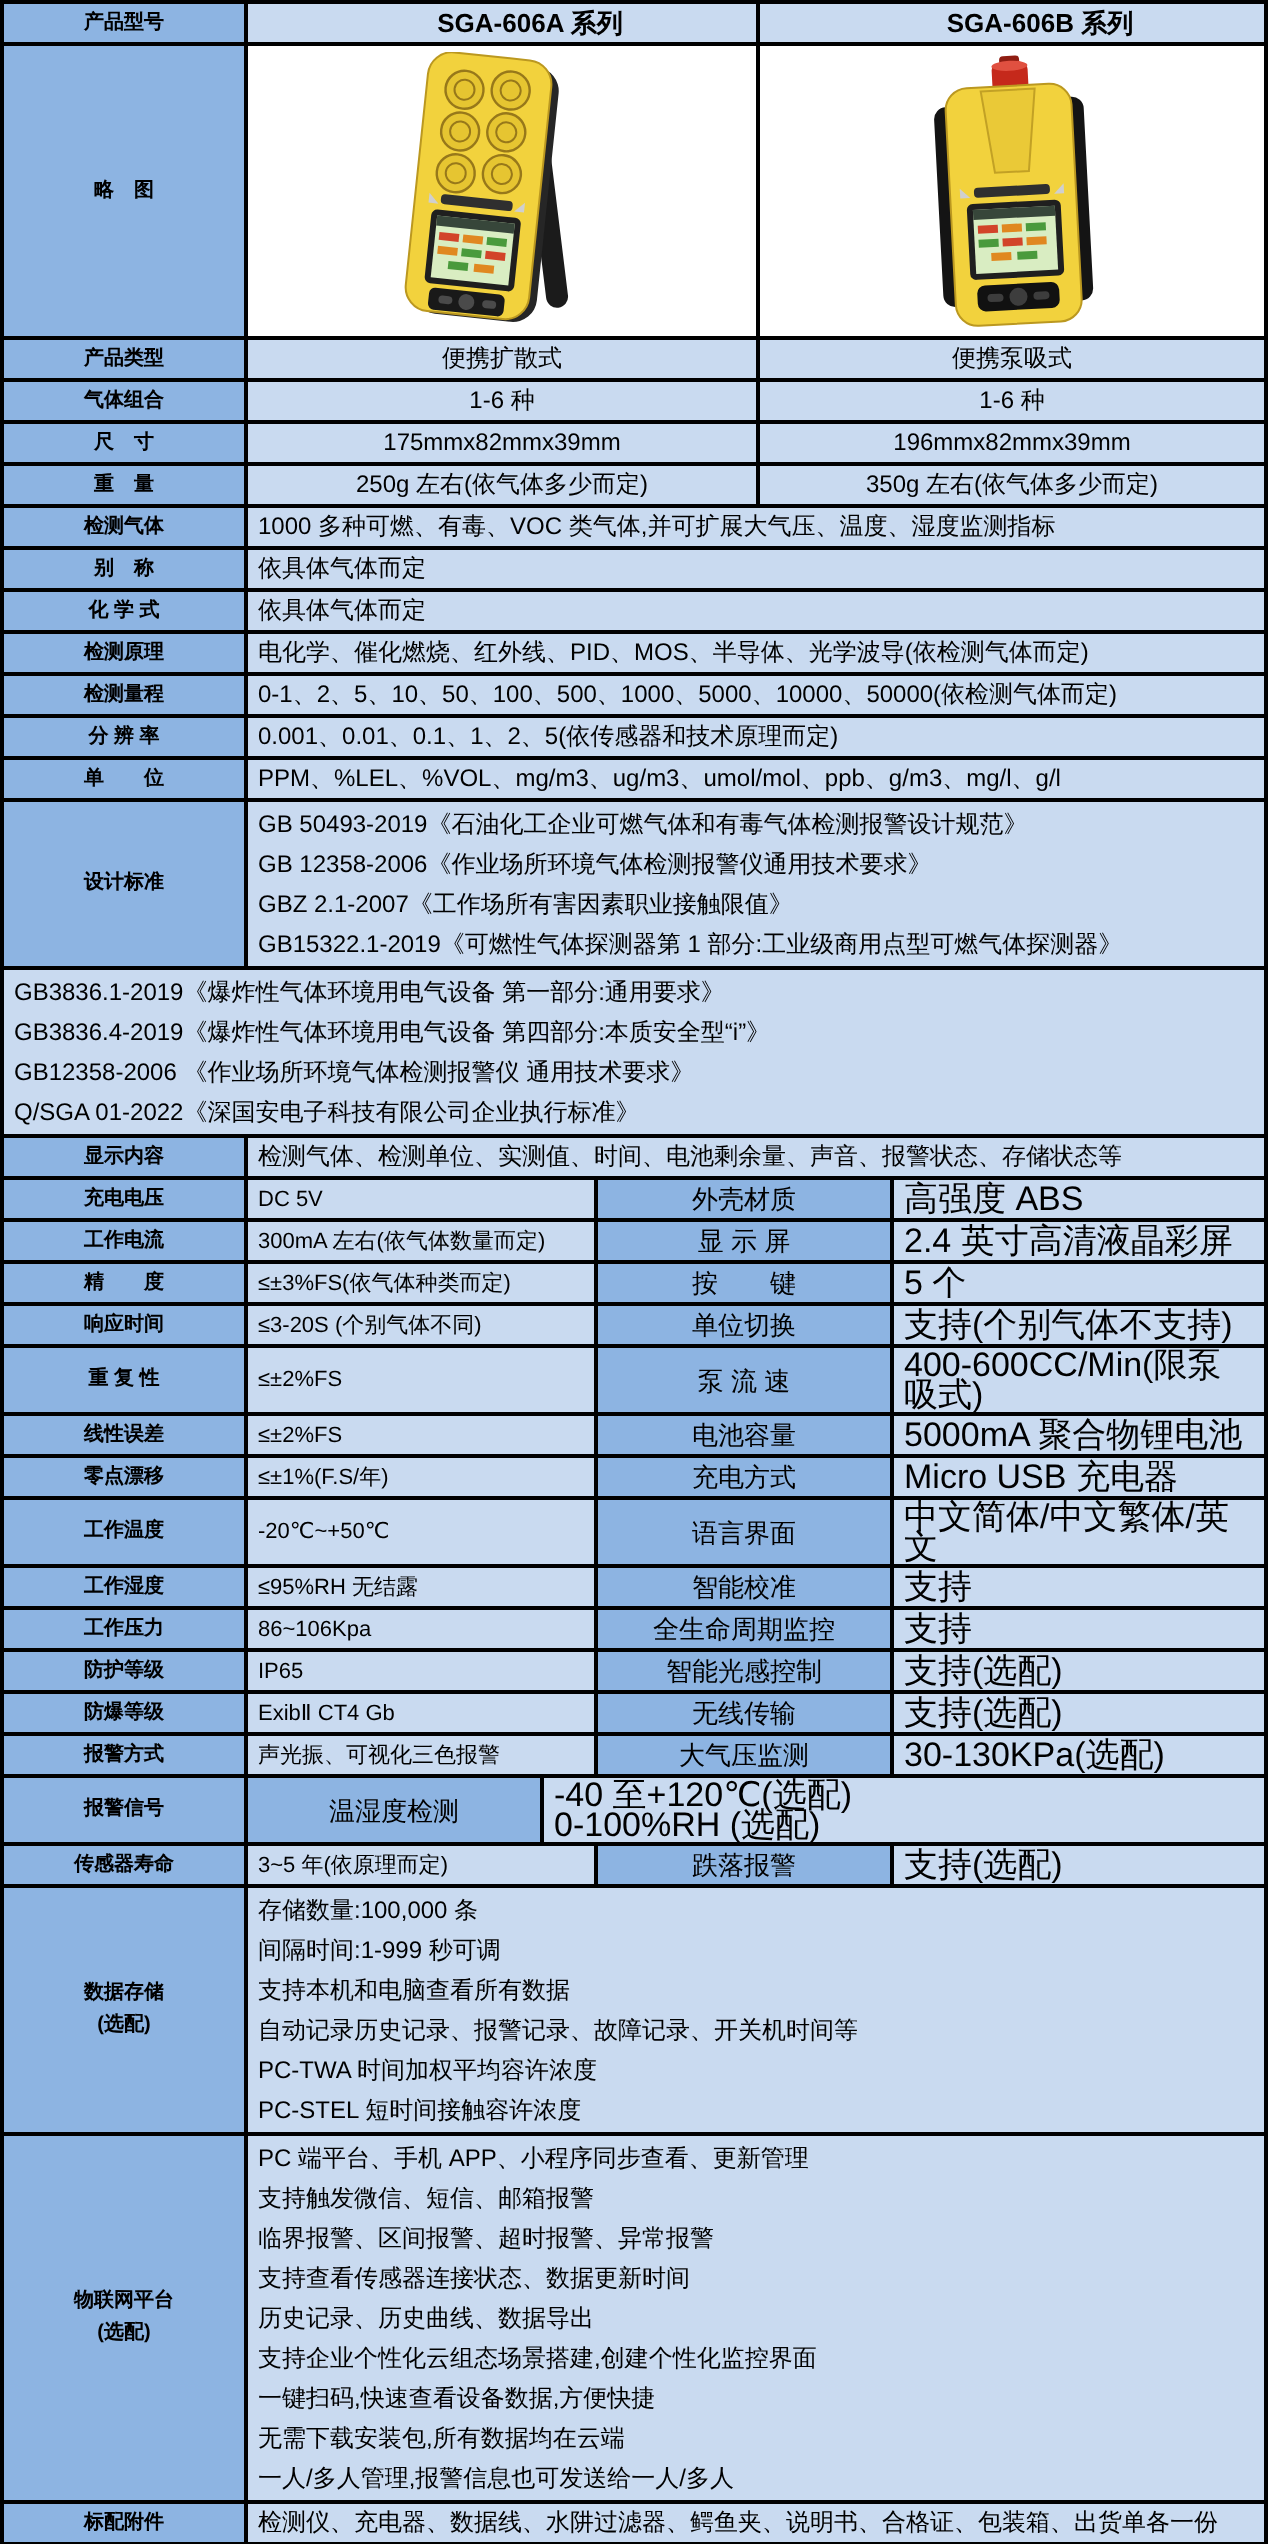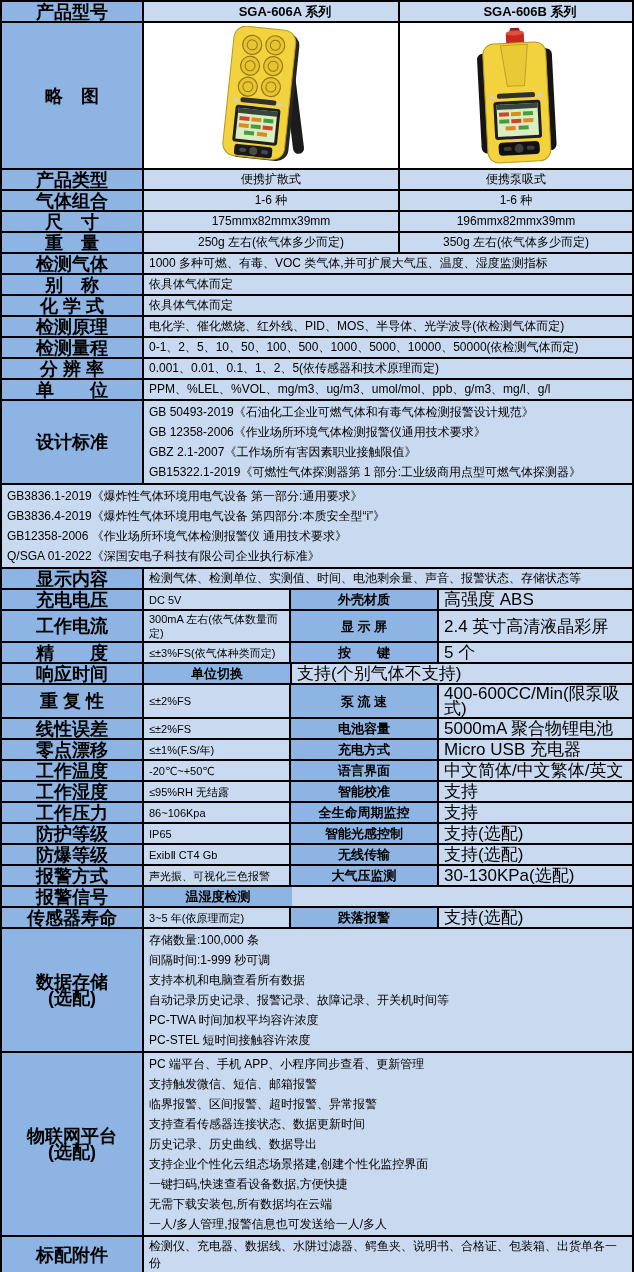--- a/index.html
+++ b/index.html
@@ -13,32 +13,32 @@
   .row{display:flex;align-items:stretch;border-bottom:2px solid var(--border,#000);}
   .row.last{border-bottom:none;}
   .wrap{display:contents;}
   .cell{
     box-sizing:border-box;border-right:2px solid var(--border,#000);
     padding:1px 5px;display:flex;align-items:center;min-height:19px;
     background:var(--value-bg,#c9daf0);
   }
   .cell:last-child{border-right:none;}
   .lab{
-    width:142px;flex:none;background:var(--label-bg,#8db4e2);
-    font-weight:bold;font-size:18px;justify-content:center;text-align:center;
+    width:122px;flex:none;background:var(--label-bg,#8db4e2);
+    font-weight:bold;font-size:10px;justify-content:center;text-align:center;
     white-space:pre-line;line-height:16px;
   }
   .lab2{
     width:148px;flex:none;background:var(--label-bg,#8db4e2);
-    font-weight:bold;font-size:13px;justify-content:center;text-align:center;line-height:15px;
+    font-weight:normal;font-size:13px;justify-content:center;text-align:center;line-height:15px;
   }
   .va{width:256px;flex:none;justify-content:center;text-align:center;}
   .vb{flex:1;justify-content:center;text-align:center;}
   .vfull{flex:1;}
-  .v1{width:147px;flex:none;font-size:11px;line-height:14px;}
+  .v1{width:175px;flex:none;font-size:11px;line-height:14px;}
   .v2{flex:1;font-size:17px;white-space:pre-line;line-height:15px;}
   .pre{white-space:pre-line;line-height:20px;}
   .hd{font-weight:bold;font-size:13px;padding-left:33px;}
   .imgcell-a{width:256px;flex:none;background:#fff;justify-content:center;}
   .imgcell-b{flex:1;background:#fff;justify-content:center;}
   .sketch .cell{min-height:145px;}
 </style>
 </head>
 <body>
 
@@ -239,20 +239,21 @@
 
   <div class="row">
     <div class="cell lab">精　　度</div>
     <div class="cell v1">≤±3%FS(依气体种类而定)</div>
     <div class="cell lab2">按　　键</div>
     <div class="cell v2">5 个</div>
   </div>
 
   <div class="row">
     <div class="cell lab">响应时间</div>
+    <div class="cell v1">≤3-20S (个别气体不同)</div>
     <div class="cell lab2">单位切换</div>
     <div class="cell v2">支持(个别气体不支持)</div>
   </div>
 
   <div class="row">
     <div class="cell lab">重 复 性</div>
     <div class="cell v1">≤±2%FS</div>
     <div class="cell lab2">泵 流 速</div>
     <div class="cell v2">400-600CC/Min(限泵吸式)</div>
   </div>
@@ -309,20 +310,22 @@
   <div class="row">
     <div class="cell lab">报警方式</div>
     <div class="cell v1">声光振、可视化三色报警</div>
     <div class="cell lab2">大气压监测</div>
     <div class="cell v2">30-130KPa(选配)</div>
   </div>
 
   <div class="row">
     <div class="cell lab">报警信号</div>
     <div class="cell lab2">温湿度检测</div>
+    <div class="cell v2">-40 至+120℃(选配)
+0-100%RH  (选配)</div>
   </div>
 
   <div class="row">
     <div class="cell lab">传感器寿命</div>
     <div class="cell v1">3~5 年(依原理而定)</div>
     <div class="cell lab2">跌落报警</div>
     <div class="cell v2">支持(选配)</div>
   </div>
 </div>
 

